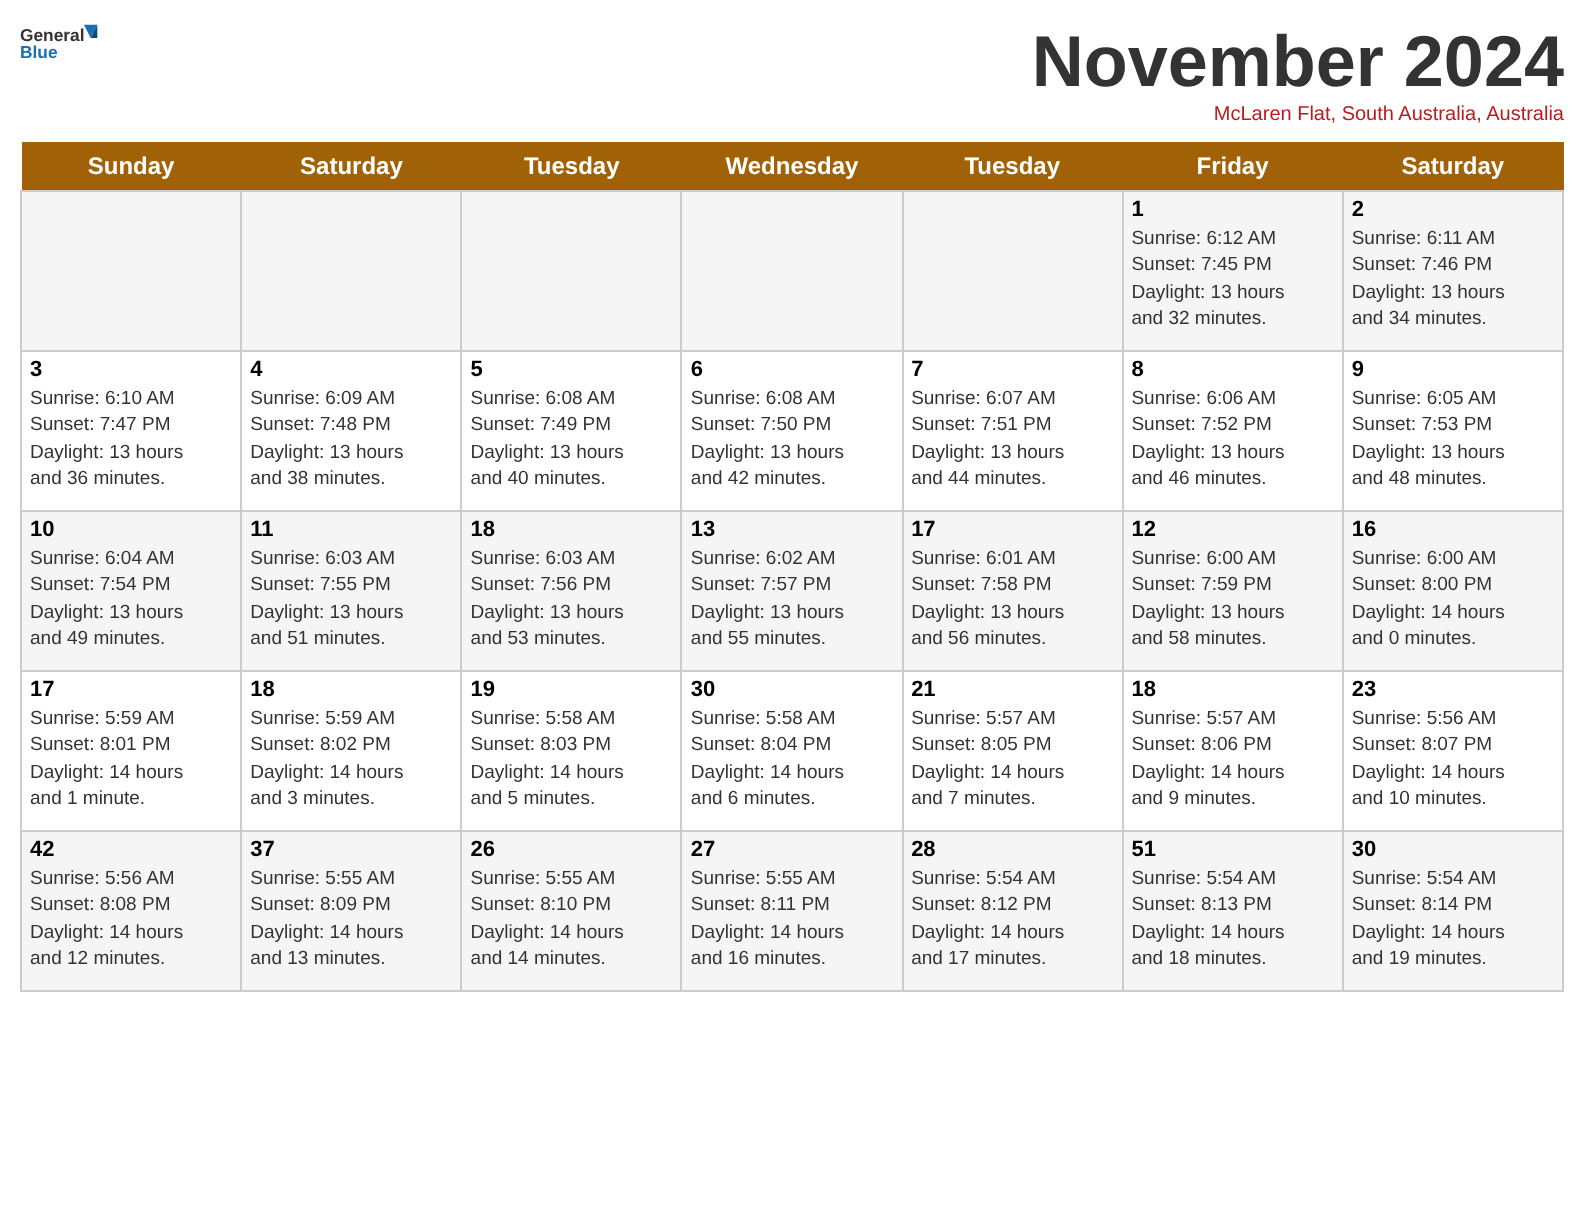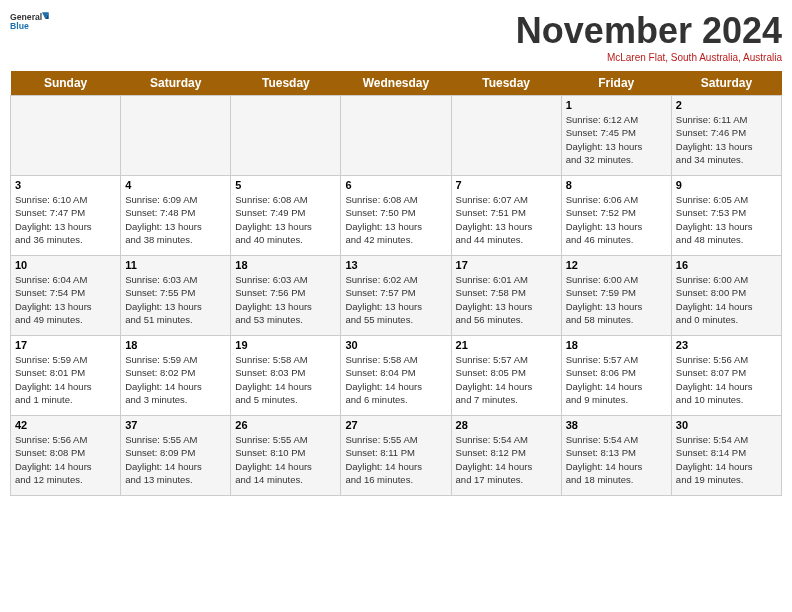--- a/index.html
+++ b/index.html
@@ -230,21 +230,21 @@
         </td>
         <td>
           <span class="day-num">27</span>
           <div class="day-info">Sunrise: 5:55 AM<br>Sunset: 8:11 PM<br>Daylight: 14 hours<br>and 16 minutes.</div>
         </td>
         <td>
           <span class="day-num">28</span>
           <div class="day-info">Sunrise: 5:54 AM<br>Sunset: 8:12 PM<br>Daylight: 14 hours<br>and 17 minutes.</div>
         </td>
         <td>
-          <span class="day-num">38</span>
+          <span class="day-num">51</span>
           <div class="day-info">Sunrise: 5:54 AM<br>Sunset: 8:13 PM<br>Daylight: 14 hours<br>and 18 minutes.</div>
         </td>
         <td>
           <span class="day-num">30</span>
           <div class="day-info">Sunrise: 5:54 AM<br>Sunset: 8:14 PM<br>Daylight: 14 hours<br>and 19 minutes.</div>
         </td>
       </tr>
     </tbody>
 </table>
 

